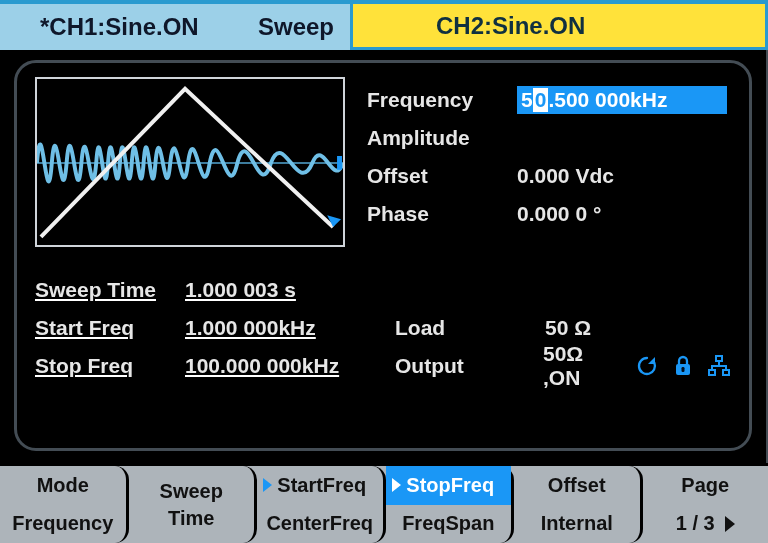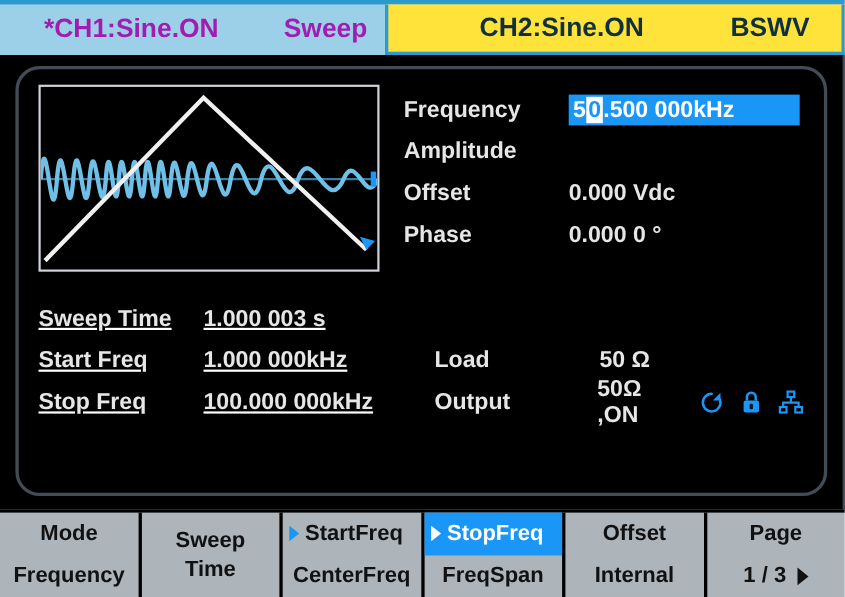--- a/index.html
+++ b/index.html
@@ -2,21 +2,21 @@
 <html><head>
 <meta charset="utf-8">
 <style>
   * { box-sizing: border-box; margin: 0; padding: 0; }
   html, body { width: 768px; height: 543px; overflow: hidden; background: #fff; font-family: Arial, Helvetica, sans-serif; }
   .screen { width: 768px; height: 543px; display: flex; flex-direction: column; }
 
   
   .header { height: 50px; display: flex; background: #9cd0e8; border-top: 4px solid #2a9acf; }
   .header .cell { display: flex; align-items: center; font-size: 24px; font-weight: bold; }
-  .header .ch1 { flex: 0 0 350px; padding-left: 40px; color: #a21caf; }
+  .header .ch1 { flex: 0 0 350px; padding-left: 40px; color: #0f172a; }
   .header .ch2-block {
     flex: 1; display: flex;
     background: #ffe23a;
     border: 3px solid #2a9acf;
     border-top: none;
     color: #103040;
   }
   .header .ch2 { flex: 1; padding-left: 83px; display:flex; align-items:center; }
   .header .bswv { flex: 0 0 130px; display:flex; align-items:center; justify-content:center; } 
   .ch1 .lbl { flex: 1; }
@@ -71,21 +71,21 @@
 
   .outrow { display: flex; align-items:center; gap: 4px; }
   .status-icons { display: inline-flex; gap: 12px; margin-left: 8px; }
   .ic { width: 24px; height: 24px; display:inline-flex; align-items:center; justify-content:center; }
   .ic svg { width: 24px; height: 24px; }
 
   
   .softkeys { height: 80px; display: flex; background: #adb4ba; border-top: 3px solid #000; }
   .sk {
     flex: 1; border-right: 3px solid #000; display:flex; flex-direction:column;
-    font-size: 20px; font-weight: bold; color: #111;
+    font-size: 20px; font-weight: bold; color: #111; border-radius: 14px;
   }
   .sk:last-child { border-right: none; }
   .sk .top, .sk .bot { flex:1; display:flex; align-items:center; justify-content:center; position:relative; }
   .sk .sel { background: #1a97f6; color: #fff; }
   .marker {
     position: absolute; left: 6px; top: 50%; transform: translateY(-50%);
     width: 0; height: 0; border-top: 7px solid transparent; border-bottom: 7px solid transparent;
     border-left: 9px solid #1a97f6;
   }
   .sk .top.hasmarker, .sk .bot.hasmarker { padding-left: 4px; }
@@ -101,21 +101,20 @@
 
 <div class="screen">
 
   <div class="header">
     <div class="cell ch1">
       <span class="lbl">*CH1:Sine.ON</span>
       <span class="mode">Sweep</span>
     </div>
     <div class="cell ch2-block">
       <span class="ch2">CH2:Sine.ON</span>
-      <span class="bswv">BSWV</span>
     </div>
   </div>
 
   <div class="body">
     <div class="panel">
 
       <div class="panel-top">
 
         <div class="wave-box">
           <svg viewBox="0 0 310 170" preserveAspectRatio="none">

